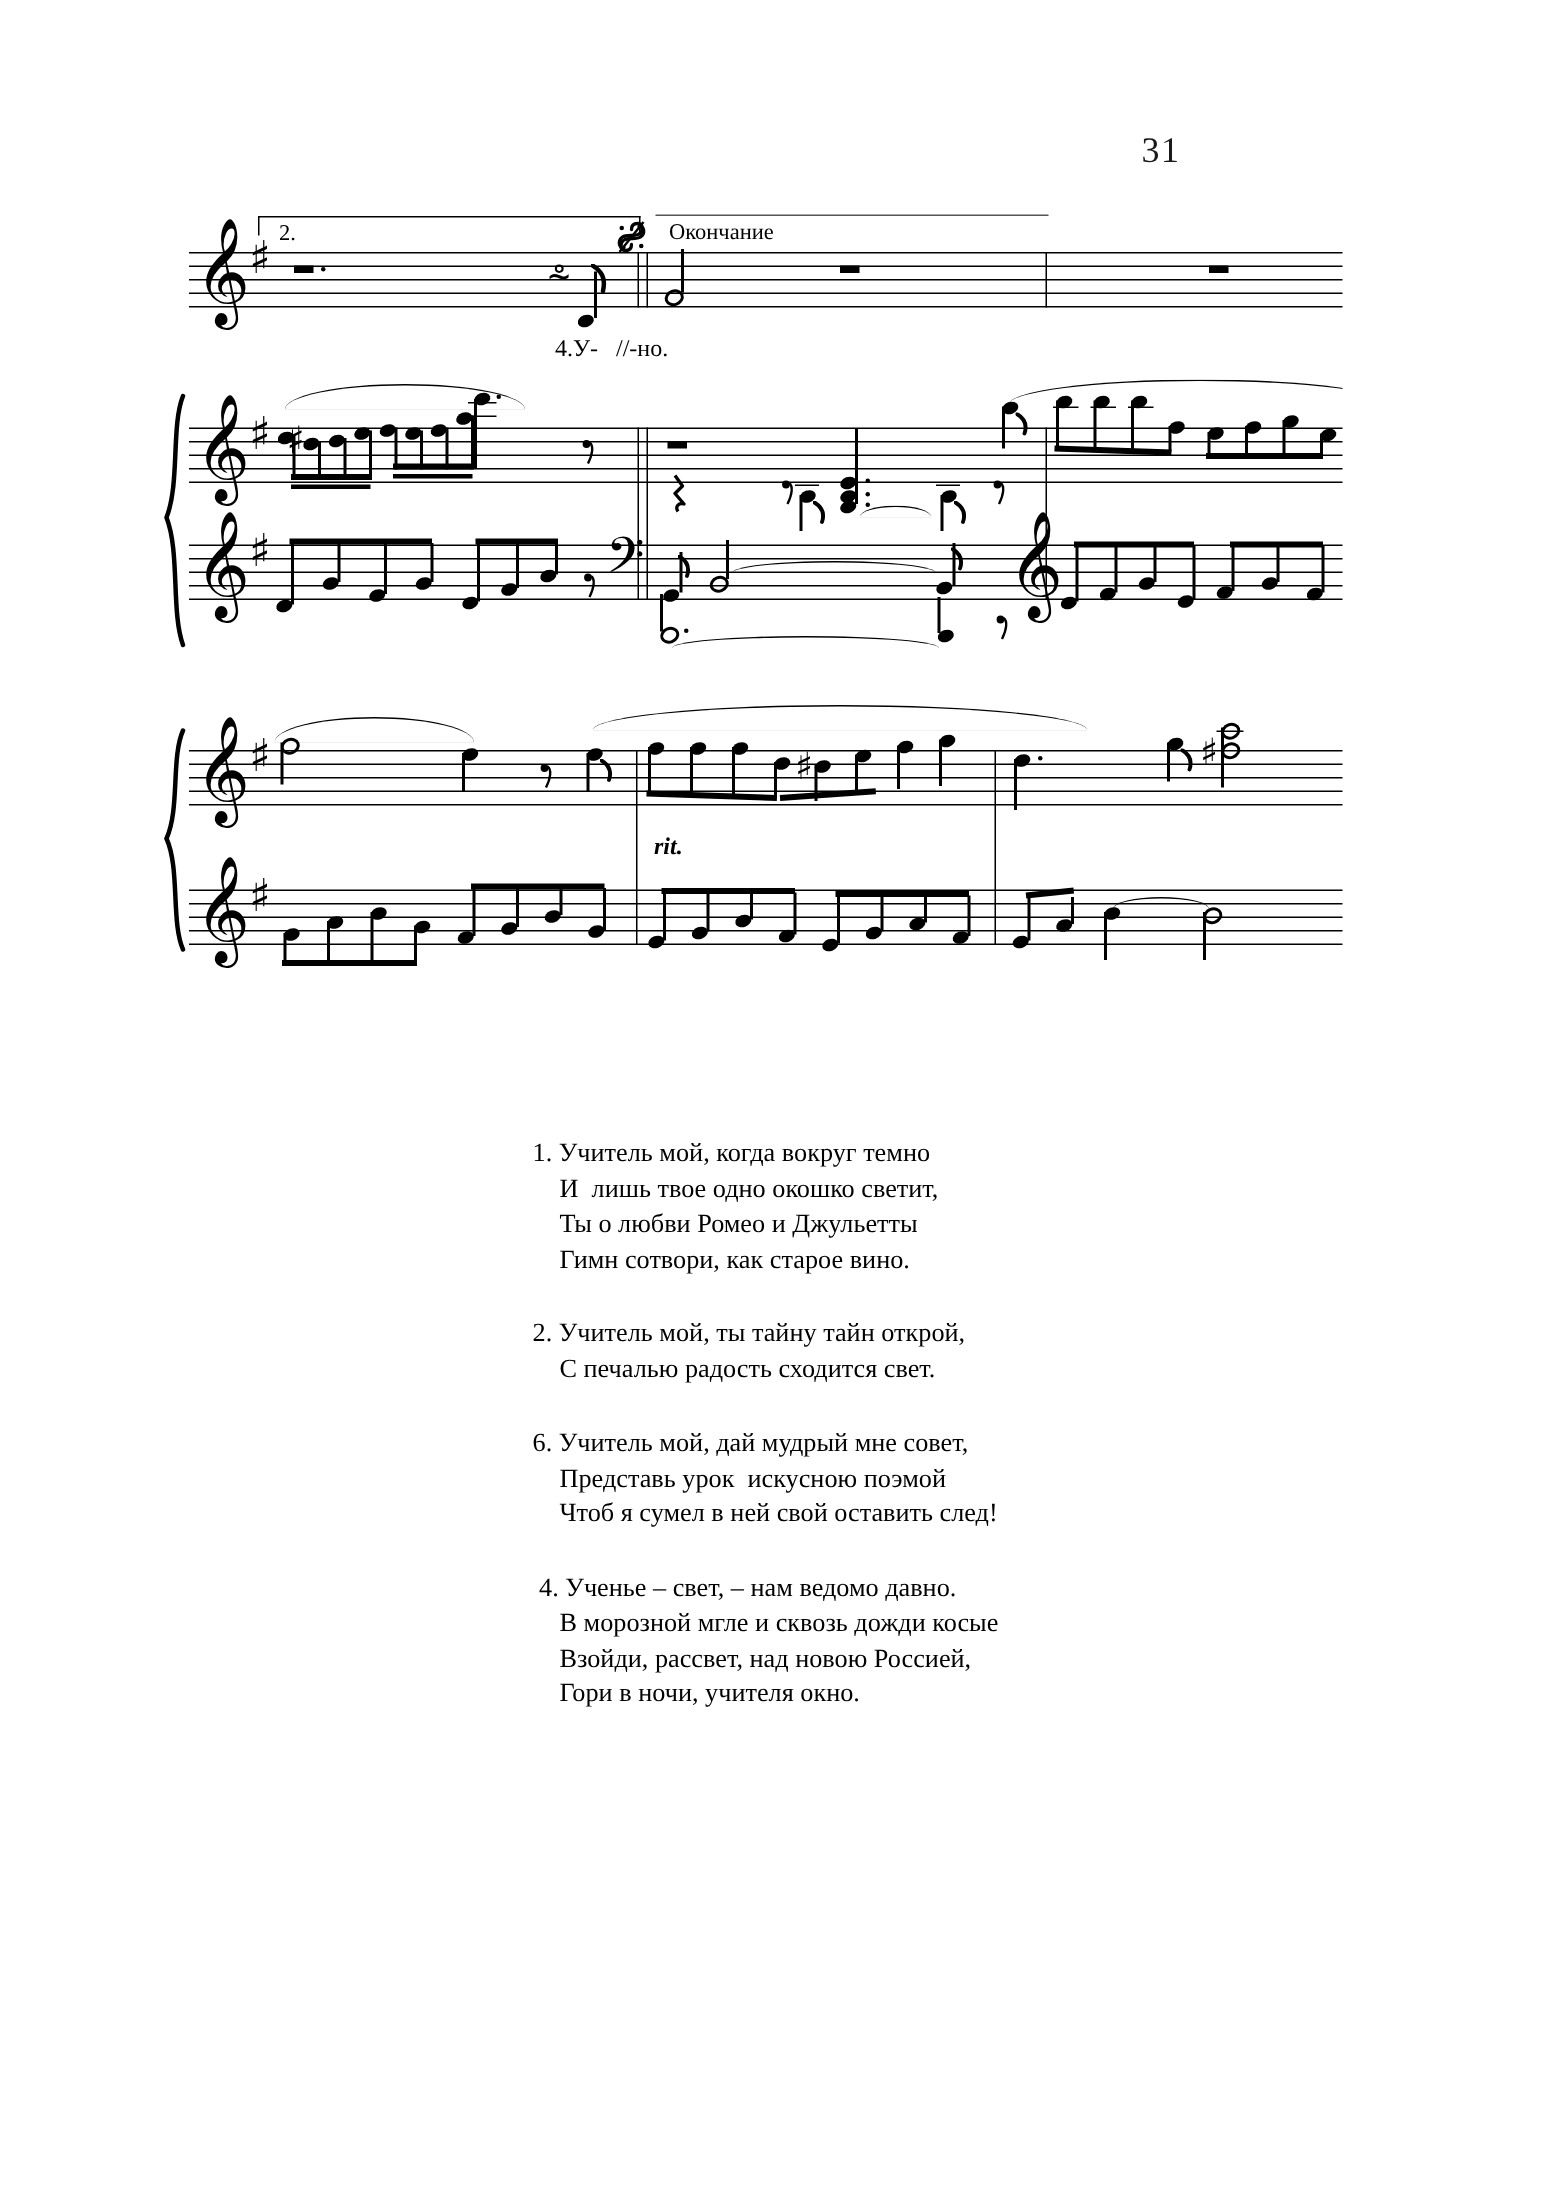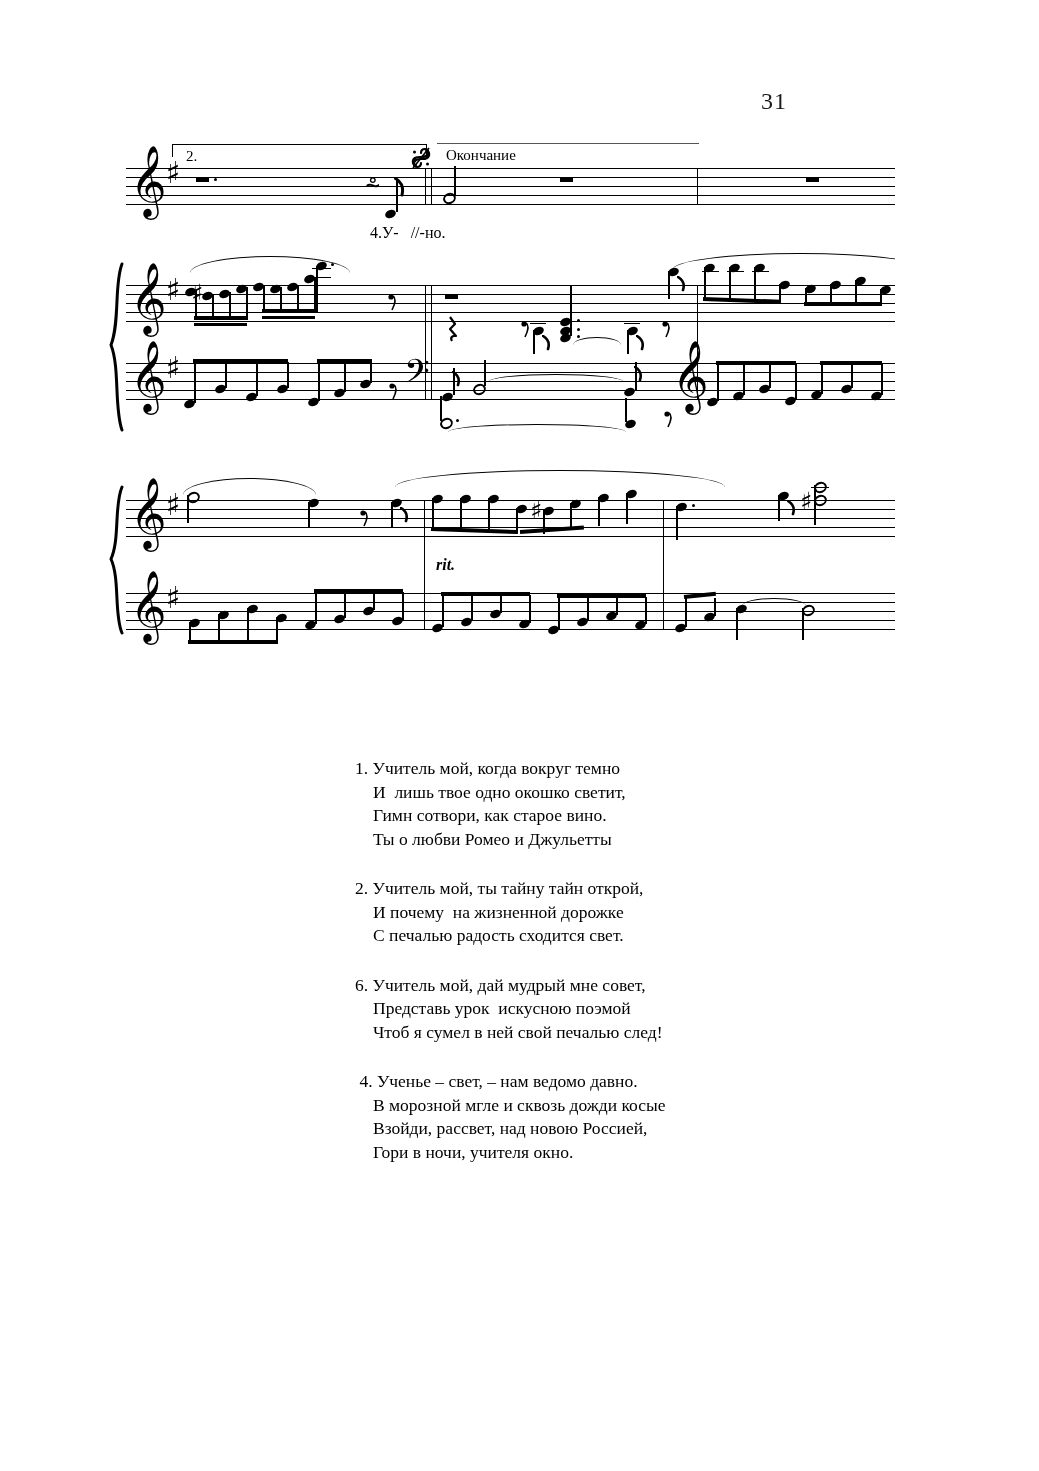--- a/index.html
+++ b/index.html
@@ -664,34 +664,33 @@
 
     <div class="barline" style="left:917px;top:500px;height:130px;"></div>
     <div class="barline thick" style="left:923px;top:500px;height:130px;"></div>
   </div>
 
   <div class="lyrics-block">
 
     <div class="verse">
       <div class="verse-line first">1. Учитель мой, когда вокруг темно</div>
       <div class="verse-line cont">И  лишь твое одно окошко светит,</div>
+      <div class="verse-line cont">Ты о любви Ромео и Джульетты</div>
       <div class="verse-line cont">Гимн сотвори, как старое вино.</div>
-      <div class="verse-line cont">Ты о любви Ромео и Джульетты</div>
     </div>
 
     <div class="verse">
       <div class="verse-line first">2. Учитель мой, ты тайну тайн открой,</div>
-      <div class="verse-line cont">И почему  на жизненной дорожке</div>
       <div class="verse-line cont">С печалью радость сходится свет.</div>
     </div>
 
     <div class="verse">
       <div class="verse-line first">6. Учитель мой, дай мудрый мне совет,</div>
       <div class="verse-line cont">Представь урок  искусною поэмой</div>
-      <div class="verse-line cont">Чтоб я сумел в ней свой печалью след!</div>
+      <div class="verse-line cont">Чтоб я сумел в ней свой оставить след!</div>
     </div>
 
     <div class="verse">
       <div class="verse-line first"> 4. Ученье – свет, – нам ведомо давно.</div>
       <div class="verse-line cont">В морозной мгле и сквозь дожди косые</div>
       <div class="verse-line cont">Взойди, рассвет, над новою Россией,</div>
       <div class="verse-line cont">Гори в ночи, учителя окно.</div>
     </div>
 
   </div>

